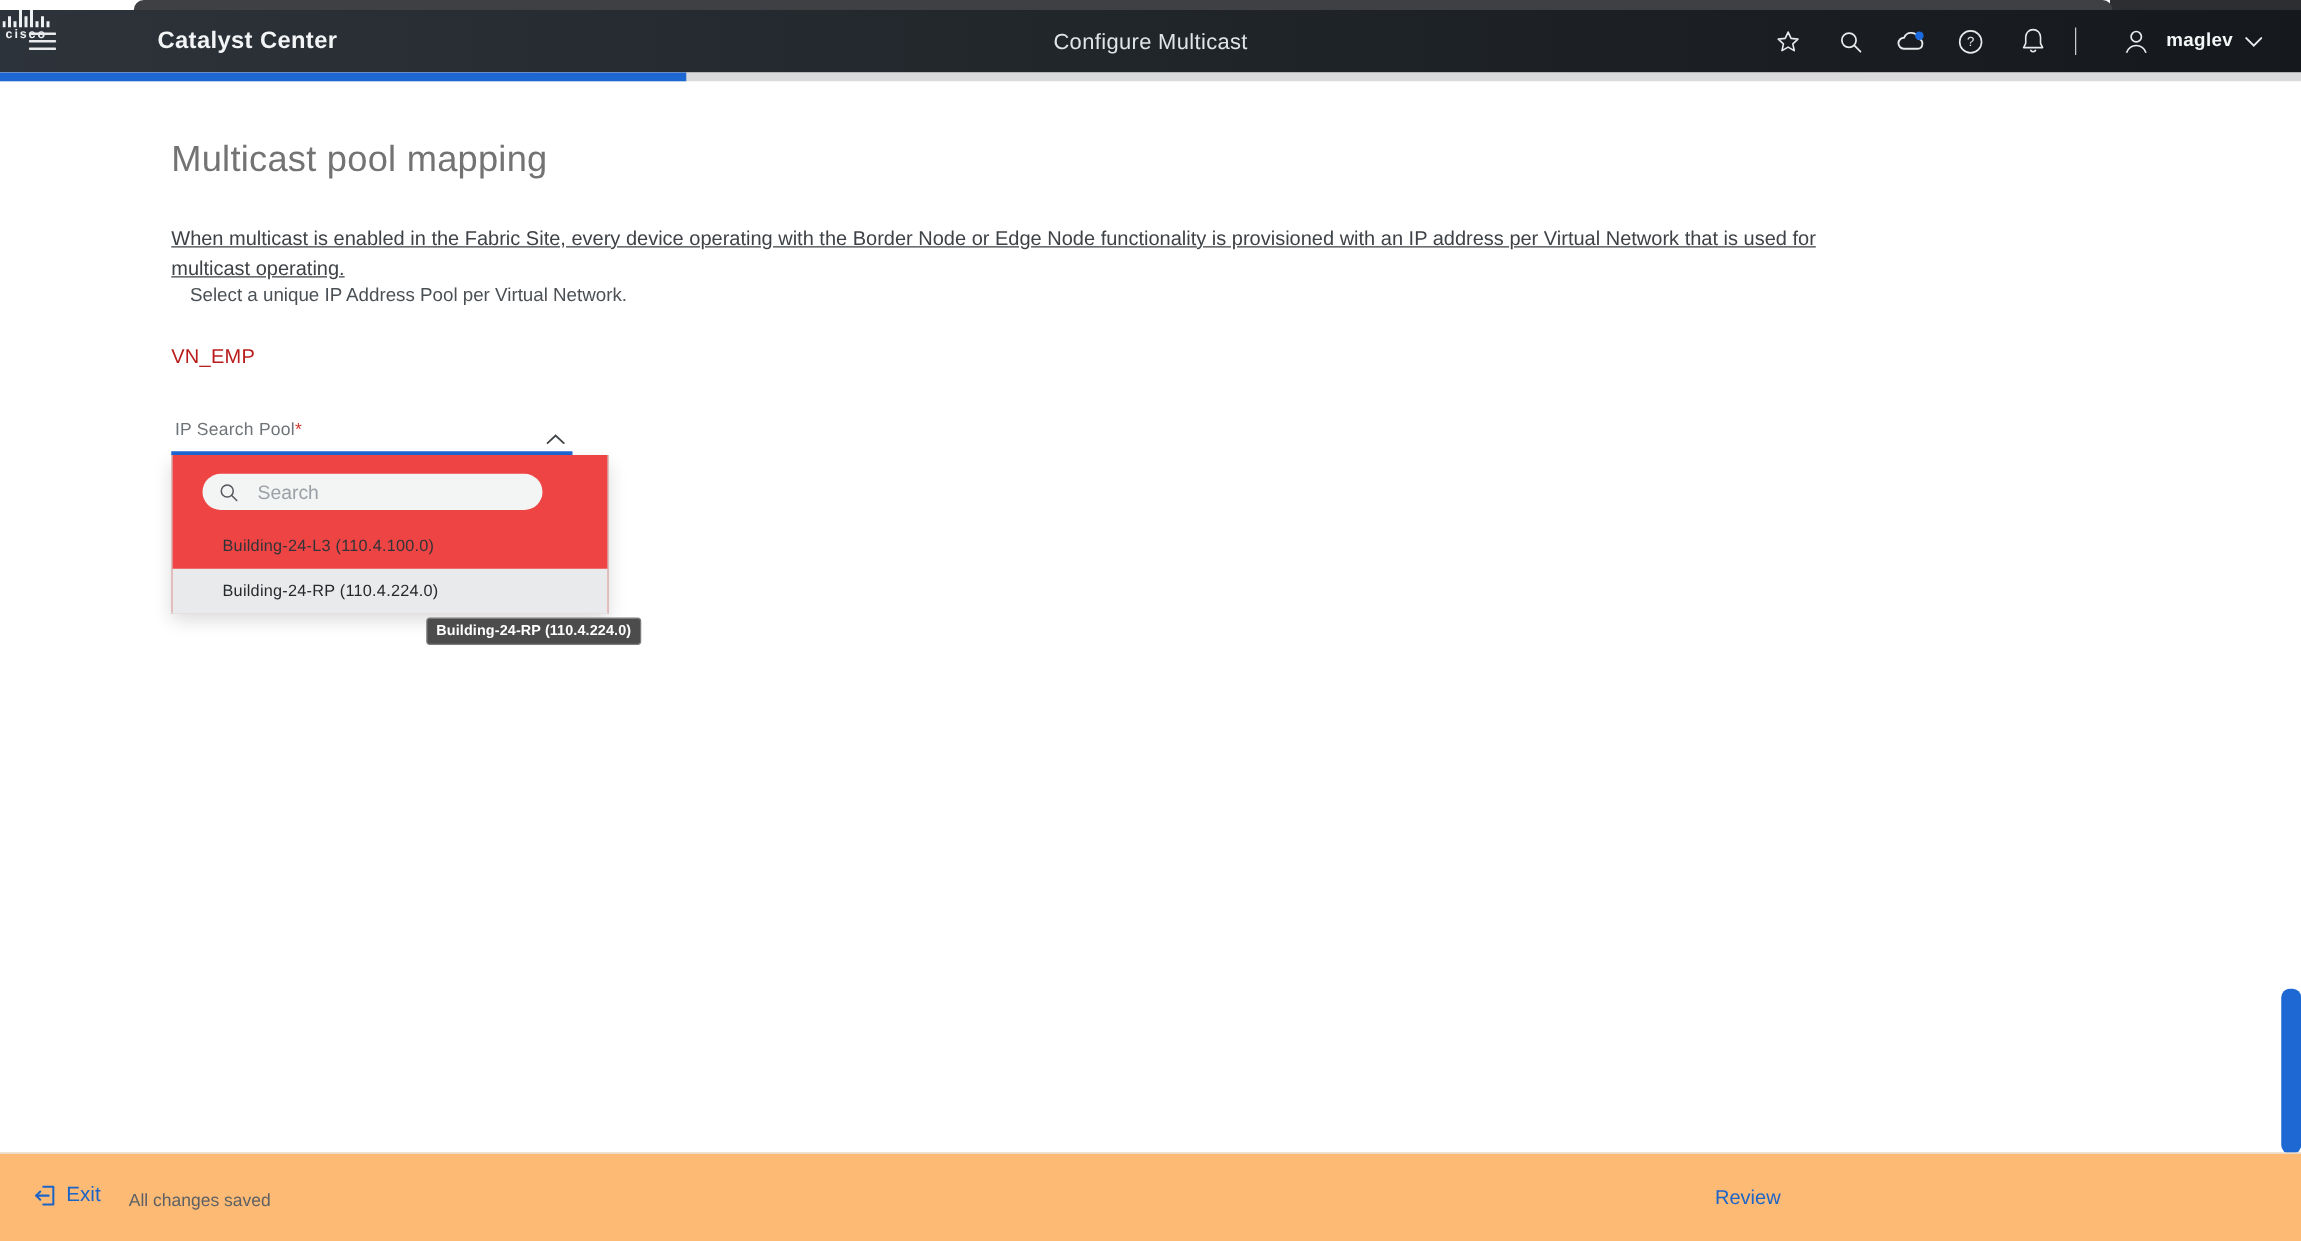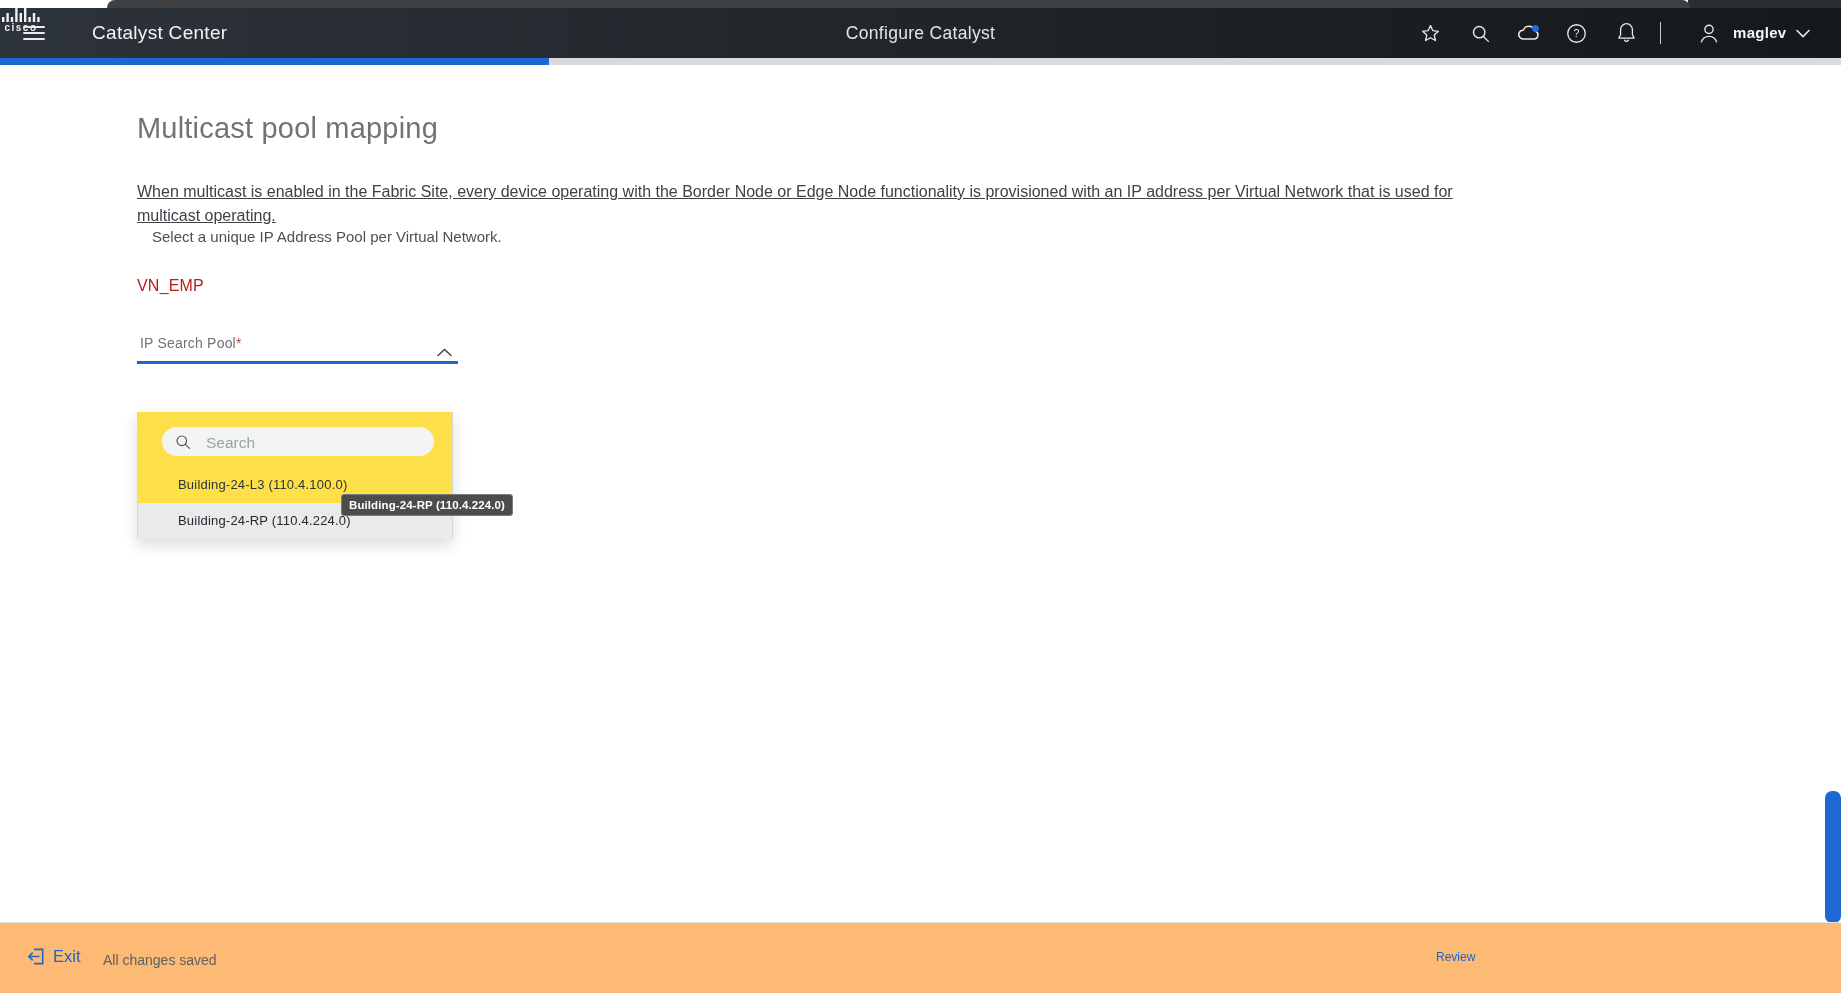--- a/index.html
+++ b/index.html
@@ -11,21 +11,21 @@
   .strip-right{position:absolute;left:1688px;right:0;top:0;height:8px;background:#2c2e31;}
   .strip-tab{position:absolute;left:107px;width:1583px;top:0;height:8px;background:#3e4043;border-radius:9px 9px 0 0;}
 
   
   .app-header{position:absolute;top:8px;left:0;width:100%;height:50px;
               background:linear-gradient(90deg,#2d333a 0%,#23282d 40%,#15181c 100%);}
   .hicon{position:absolute;top:13px;width:24px;height:24px;display:flex;align-items:center;justify-content:center;}
   .hamburger{left:22px;cursor:pointer;}
   .cisco-logo{left:56px;top:9px;width:42px;height:32px;display:flex;flex-direction:column;align-items:center;}
   .cisco-word{color:#eef1f3;font-size:10px;font-weight:700;letter-spacing:1.5px;line-height:10px;margin-top:1px;}
-  .product-title{position:absolute;left:92px;top:14px;color:#f2f4f5;font-size:19px;font-weight:400;letter-spacing:.3px;}
+  .product-title{position:absolute;left:126px;top:14px;color:#f2f4f5;font-size:19px;font-weight:700;letter-spacing:.3px;}
   .workflow-title{position:absolute;left:50%;transform:translateX(-50%);top:15px;color:#e2e5e7;font-size:17.5px;font-weight:400;letter-spacing:.3px;}
   .hdr-divider{position:absolute;left:1660px;top:14px;width:1px;height:22px;background:#e8eaec;opacity:.85;}
   .username{position:absolute;left:1733px;top:16px;color:#f4f6f7;font-size:15px;font-weight:700;letter-spacing:.3px;cursor:pointer;}
 
   
   .progress-track{position:absolute;top:58px;left:0;width:100%;height:7px;background:#d9dadb;}
   .progress-fill{position:absolute;left:0;top:0;height:7px;width:549px;background:#1d67d2;}
 
   
   .page-title{position:absolute;left:137px;top:112px;font-size:29px;font-weight:400;color:#737373;letter-spacing:.2px;}
@@ -33,23 +33,23 @@
   .page-instruction{position:absolute;left:137px;top:228px;font-size:15px;color:#4b5054;margin-left:15px;}
   .vn-name{position:absolute;left:137px;top:277px;font-size:16px;font-weight:400;color:#b91c1c;letter-spacing:.2px;}
 
   
   .field-label{position:absolute;left:140px;top:335px;font-size:14px;color:#6e7377;letter-spacing:.2px;}
   .req{color:#cf3b30;}
   .field-chevron{position:absolute;left:437px;top:343px;cursor:pointer;}
   .field-underline{position:absolute;left:137px;top:361px;width:321px;height:3px;background:#1d67d2;}
 
   
-  .dropdown{position:absolute;left:137px;top:364px;width:316px;height:127px;background:#fde047;
+  .dropdown{position:absolute;left:137px;top:364px;width:350px;height:127px;background:#ef4444;
             border:1px solid #d5d7d9;border-top:none;box-sizing:border-box;
-            box-shadow:0 6px 14px rgba(0,0,0,.14);margin-top:48px;}
+            box-shadow:0 6px 14px rgba(0,0,0,.14);}
   .search-pill{position:absolute;left:24px;top:15px;width:272px;height:29px;border-radius:15px;background:#f3f4f4;}
   .search-pill svg{position:absolute;left:13px;top:7px;}
   .search-input{position:absolute;left:42px;top:2px;width:215px;height:25px;border:none;background:transparent;outline:none;
                 font-family:"Liberation Sans",sans-serif;font-size:15.5px;color:#33373a;}
   .search-input::placeholder{color:#9ba1a6;}
   .opt{position:absolute;left:0;width:100%;height:36px;line-height:36px;padding-left:40px;box-sizing:border-box;
        font-size:13px;color:#303438;letter-spacing:.2px;cursor:pointer;white-space:nowrap;}
   .opt1{top:55px;}
   .opt2{top:91px;background:#e9eaeb;color:#26292c;}
 
@@ -57,21 +57,21 @@
            background:#4c4c4c;border:1px solid #7c7c7c;border-radius:3px;
            color:#ffffff;font-size:11.5px;font-weight:700;letter-spacing:.1px;white-space:nowrap;}
 
   .right-scroll-thumb{position:absolute;left:1825px;top:791px;width:16px;height:132px;background:#1e68d3;border-radius:7px;}
 
   
   .footer{position:absolute;left:0;top:922px;width:100%;height:84px;background:#fdba74;border-top:1px solid #e4e5e6;box-sizing:border-box;}
   .exit-btn{position:absolute;left:27px;top:24px;display:flex;align-items:center;gap:7px;cursor:pointer;}
   .exit-label{color:#1c64c8;font-size:16.5px;font-weight:500;}
   .footer-status{position:absolute;left:103px;top:29px;font-size:14px;color:#5d6165;}
-  .review-link{position:absolute;left:1436px;top:27px;font-size:12px;color:#1c64c8;cursor:pointer;}
+  .review-link{position:absolute;left:1372px;top:27px;font-size:16px;color:#1c64c8;cursor:pointer;}
 </style>
 </head>
 <body>
 
 <div class="frame">
 
   <div class="browser-strip">
     <div class="strip-right"></div>
     <div class="strip-tab"></div>
   </div>
@@ -96,21 +96,21 @@
           <rect x="17.6" y="5" width="2.4" height="9"></rect>
           <rect x="22" y="0" width="2.4" height="14"></rect>
           <rect x="26.4" y="9" width="2.4" height="5"></rect>
           <rect x="30.8" y="5" width="2.4" height="9"></rect>
           <rect x="35.2" y="9" width="2.4" height="5"></rect>
         </g>
       </svg>
       <div class="cisco-word">cisco</div>
     </div>
     <div class="product-title">Catalyst Center</div>
-    <div class="workflow-title">Configure Catalyst</div>
+    <div class="workflow-title">Configure Multicast</div>
 
     <div class="hicon" style="left:1418px">
       <svg width="21" height="21" viewBox="0 0 24 24" fill="none" stroke="#e8eaec" stroke-width="1.5" stroke-linejoin="round">
           <path d="M12 3l2.7 5.8 6.3.7-4.7 4.3 1.3 6.2L12 16.8 6.4 20l1.3-6.2L3 9.5l6.3-.7z"></path>
         </svg>
     </div>
     <div class="hicon" style="left:1468px">
       <svg width="21" height="21" viewBox="0 0 24 24" fill="none" stroke="#e8eaec" stroke-width="1.6" stroke-linecap="round">
           <circle cx="10.5" cy="10.5" r="6.5"></circle>
           <line x1="15.3" y1="15.3" x2="21" y2="21"></line>

